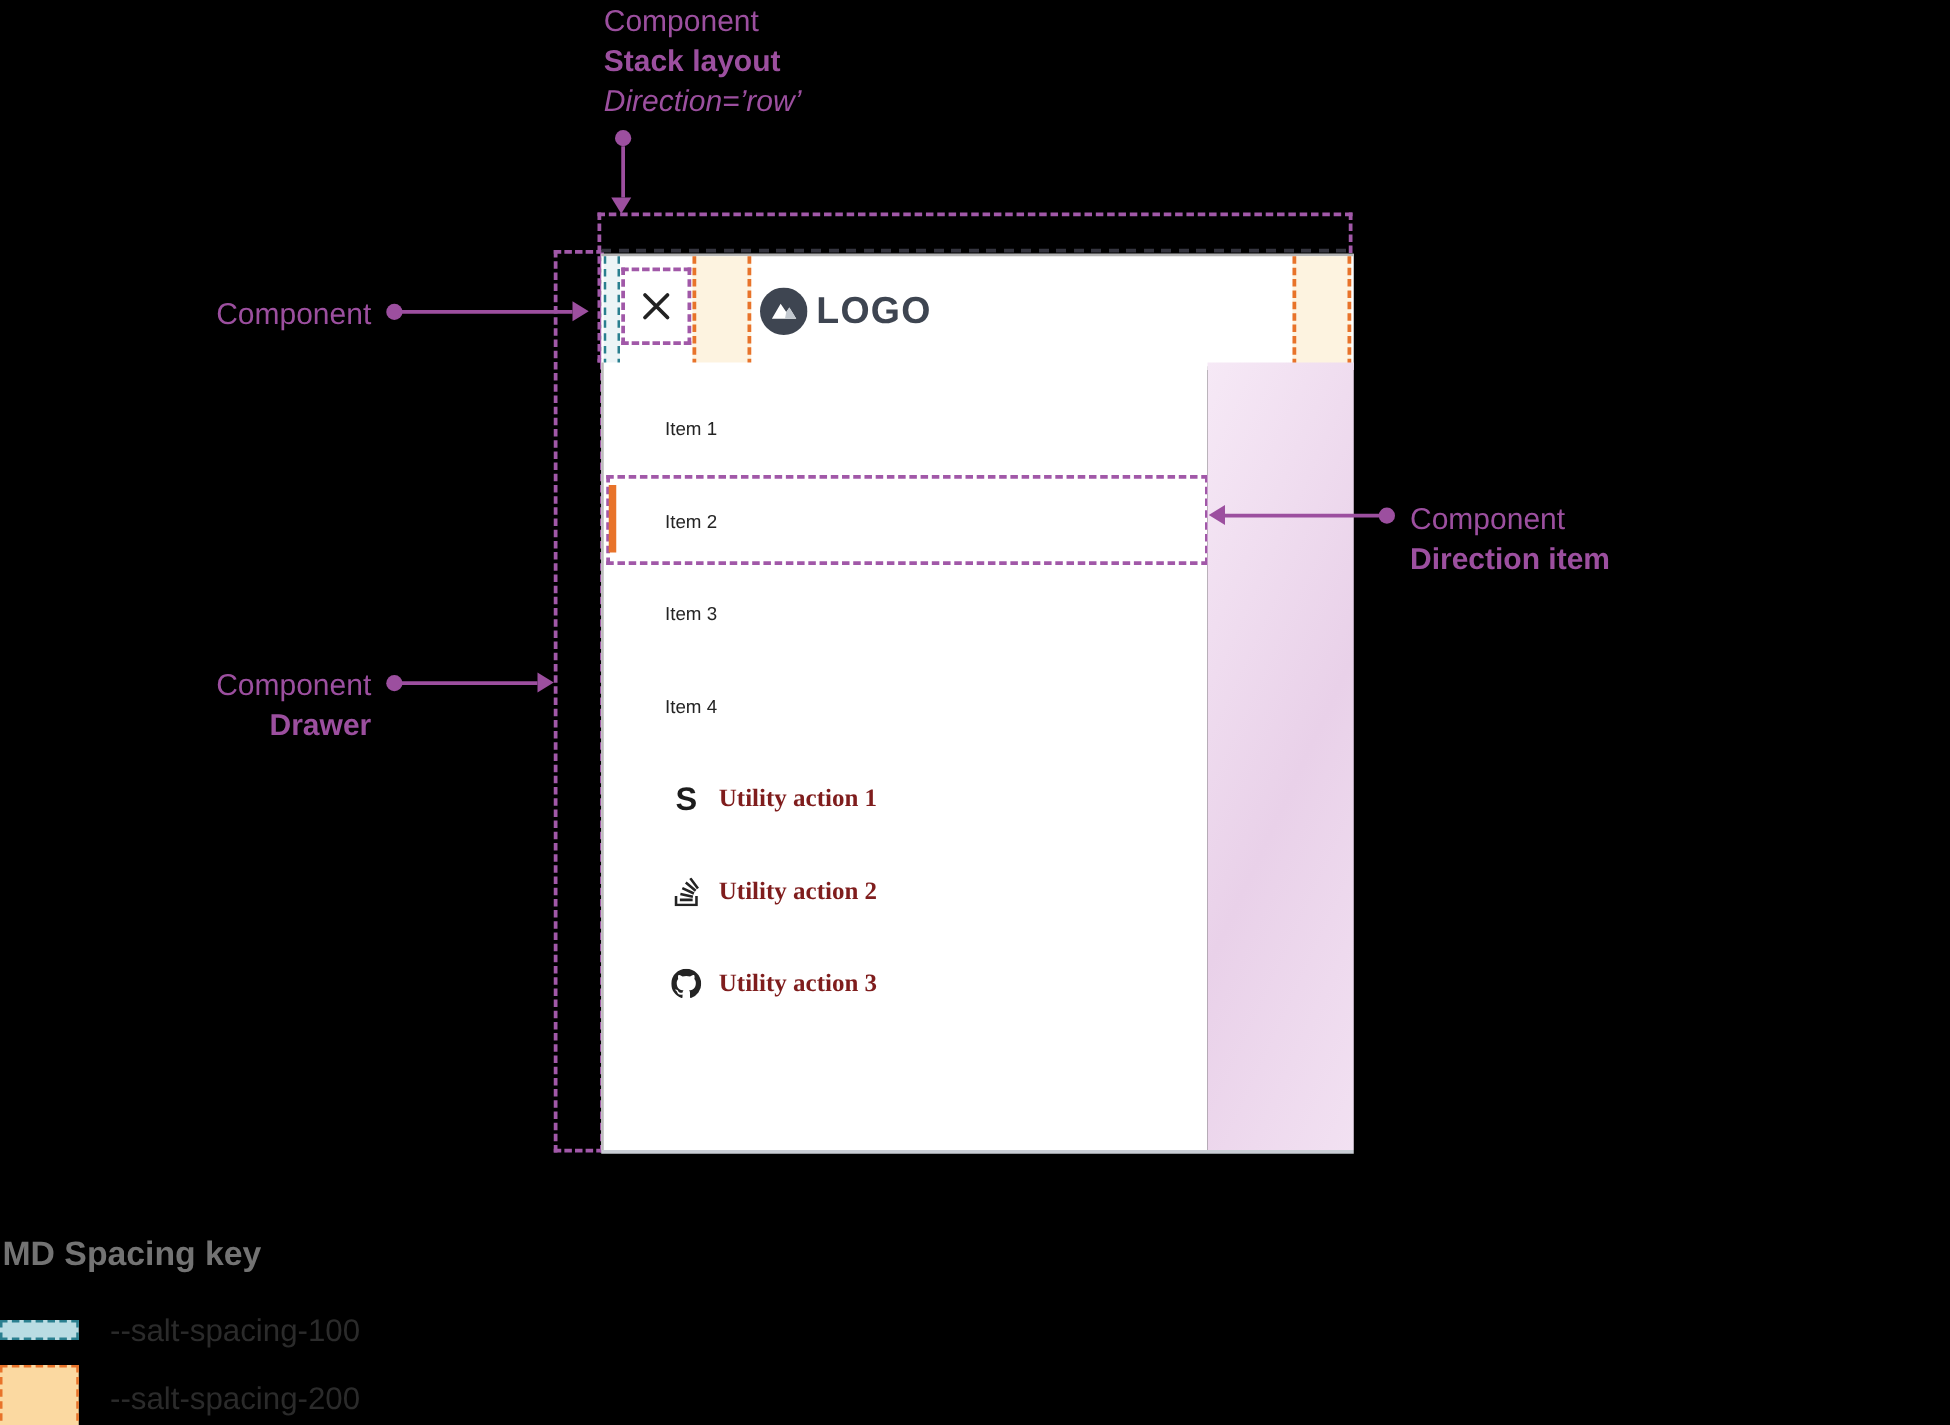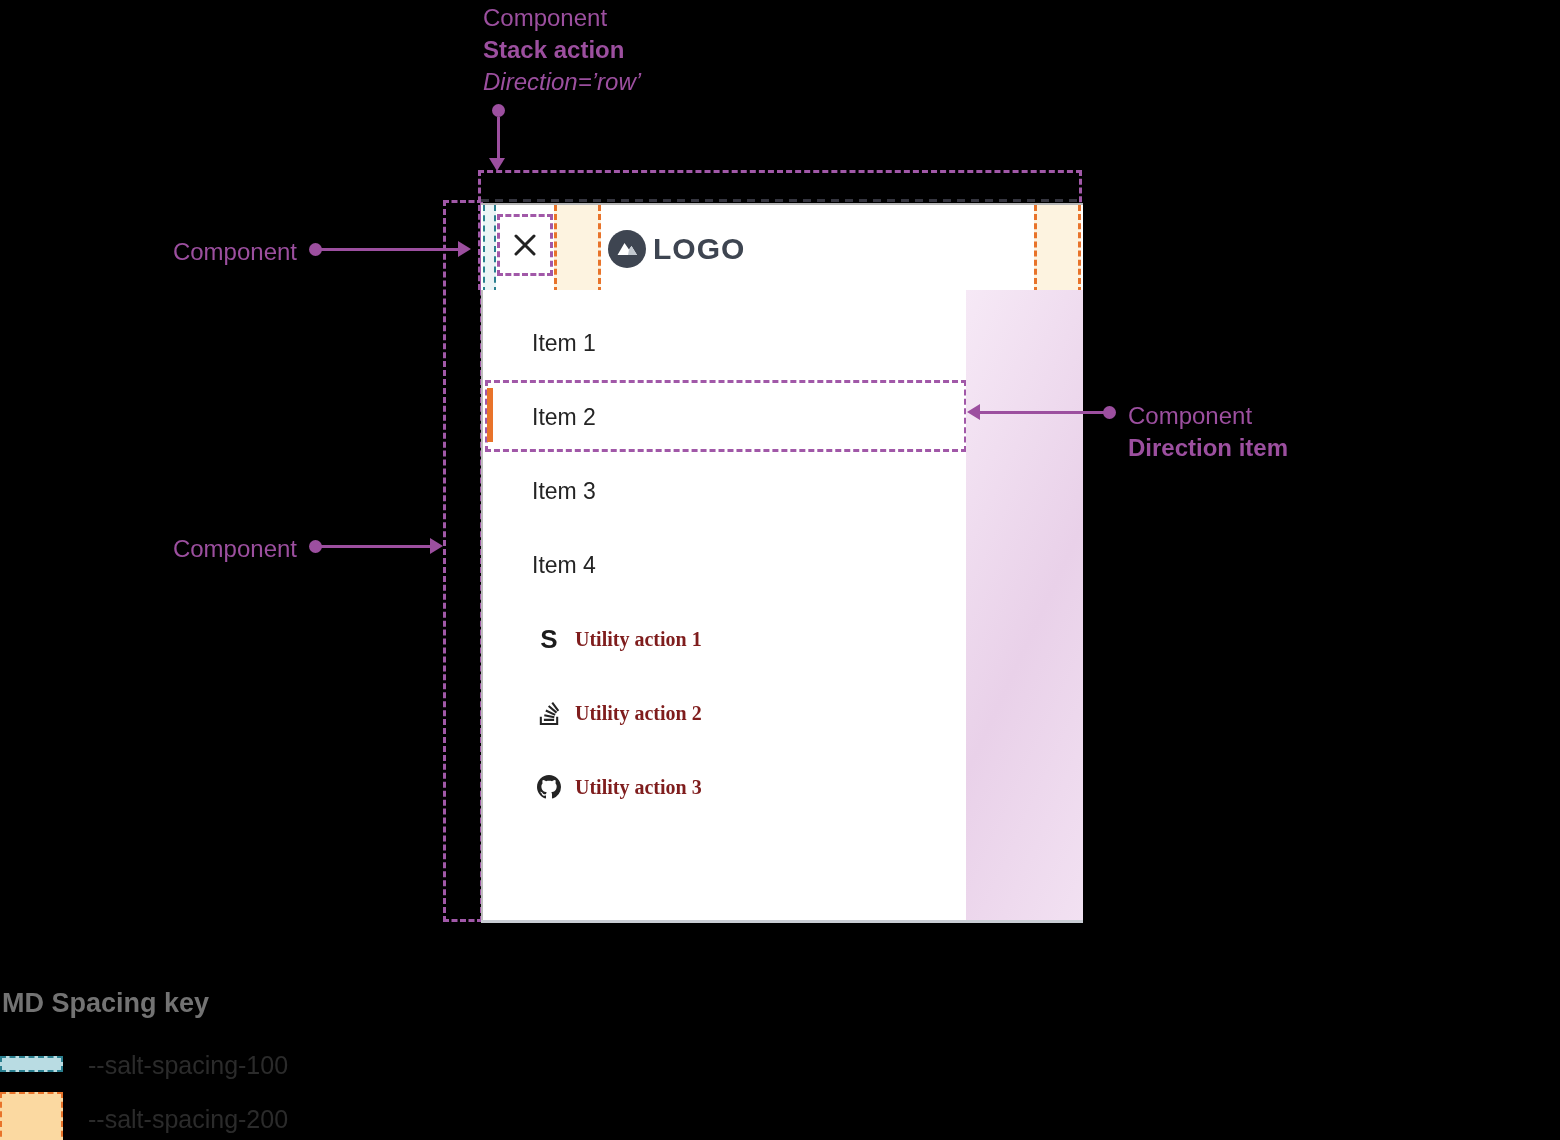--- a/index.html
+++ b/index.html
@@ -42,21 +42,21 @@
   .button-rect{position:absolute;left:16px;top:9px;width:56px;height:62px;
     border:3px dashed #a158a8;box-sizing:border-box;display:flex;align-items:center;justify-content:center;}
   .logo-lockup{position:absolute;left:127px;top:0;bottom:0;display:flex;align-items:center;gap:7px;}
   .logo-text{font-size:30px;font-weight:800;letter-spacing:1px;color:#3e4551;}
   
   .drawer-body{position:absolute;left:481px;top:290px;width:485px;height:630px;background:#fff;
     border-left:2px solid #bcbcbc;box-sizing:border-box;z-index:2;padding-top:16px;}
   .row{height:74px;display:flex;align-items:center;box-sizing:border-box;position:relative;z-index:2;}
   .row-nav{padding-left:49px;}
   .row-util{padding-left:54px;}
-  .nav-label{font-size:23px;color:#242424;}
+  .nav-label{font-size:15px;color:#242424;}
   .util-label{font-size:20px;font-weight:600;color:#7f1d1d;margin-left:14px;font-family:Liberation Serif, serif;}
   .util-icon{width:24px;height:26px;display:flex;align-items:center;justify-content:center;}
   .salt-glyph{font-size:26px;font-weight:700;color:#1c1c1c;line-height:26px;}
   .nav-highlight{position:absolute;left:2px;top:90px;width:482px;height:72px;
     border:3px dashed #a158a8;box-sizing:border-box;z-index:3;}
   .active-bar{position:absolute;left:4px;top:98px;width:6px;height:54px;background:#e8732a;z-index:4;}
   
   .pink-panel{position:absolute;left:966px;top:290px;width:117px;height:630px;z-index:2;
     background:linear-gradient(115deg,#f6e9f6 0%,#e9d1e9 55%,#f2e1f2 100%);}
   .bottom-edge{position:absolute;left:481px;top:920px;width:602px;height:3px;background:#c9cdd4;z-index:2;}
@@ -69,36 +69,37 @@
   .legend-label-100{top:1051px;}
   .legend-label-300{top:1105px;}
 </style>
 </head>
 <body>
 
 <div class="stage">
 
   <div class="ann ann-stack">
     <div>Component</div>
-    <div class="t-bold">Stack action</div>
+    <div class="t-bold">Stack layout</div>
     <div class="t-italic">Direction=’row’</div>
   </div>
   <div class="dot" style="left:492px;top:104px;"></div>
   <div class="vline" style="left:497px;top:117px;height:41px;"></div>
   <div class="head head-down" style="left:489px;top:158px;"></div>
 
   <div class="ann ann-button">
     <div>Component</div>
   </div>
   <div class="dot" style="left:309px;top:243px;"></div>
   <div class="hline" style="left:320px;top:248px;width:138px;"></div>
   <div class="head head-right" style="left:458px;top:241px;"></div>
 
   <div class="ann ann-drawer">
     <div>Component</div>
+    <div class="t-bold">Drawer</div>
   </div>
   <div class="dot" style="left:309px;top:540px;"></div>
   <div class="hline" style="left:320px;top:545px;width:110px;"></div>
   <div class="head head-right" style="left:430px;top:538px;"></div>
 
   <div class="ann ann-nav">
     <div>Component</div>
     <div class="t-bold">Direction item</div>
   </div>
   <div class="dot" style="left:1103px;top:406px;"></div>

